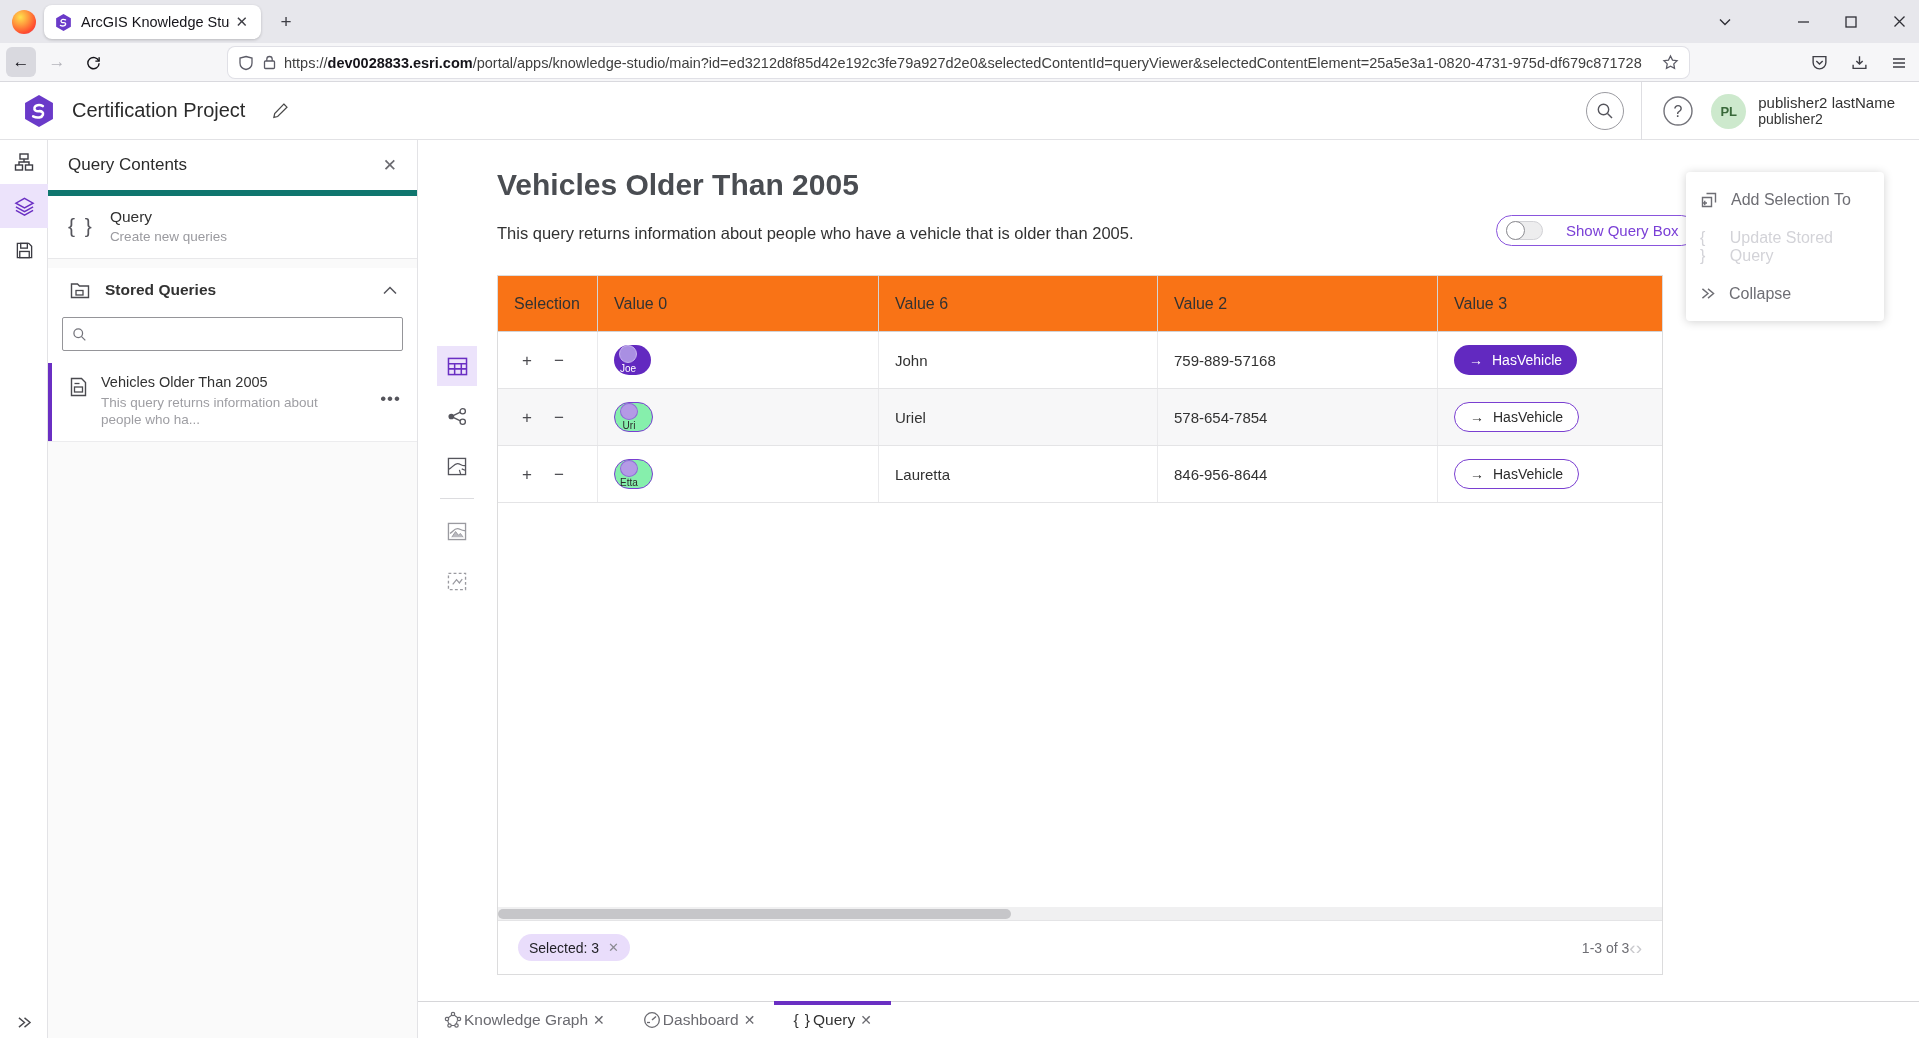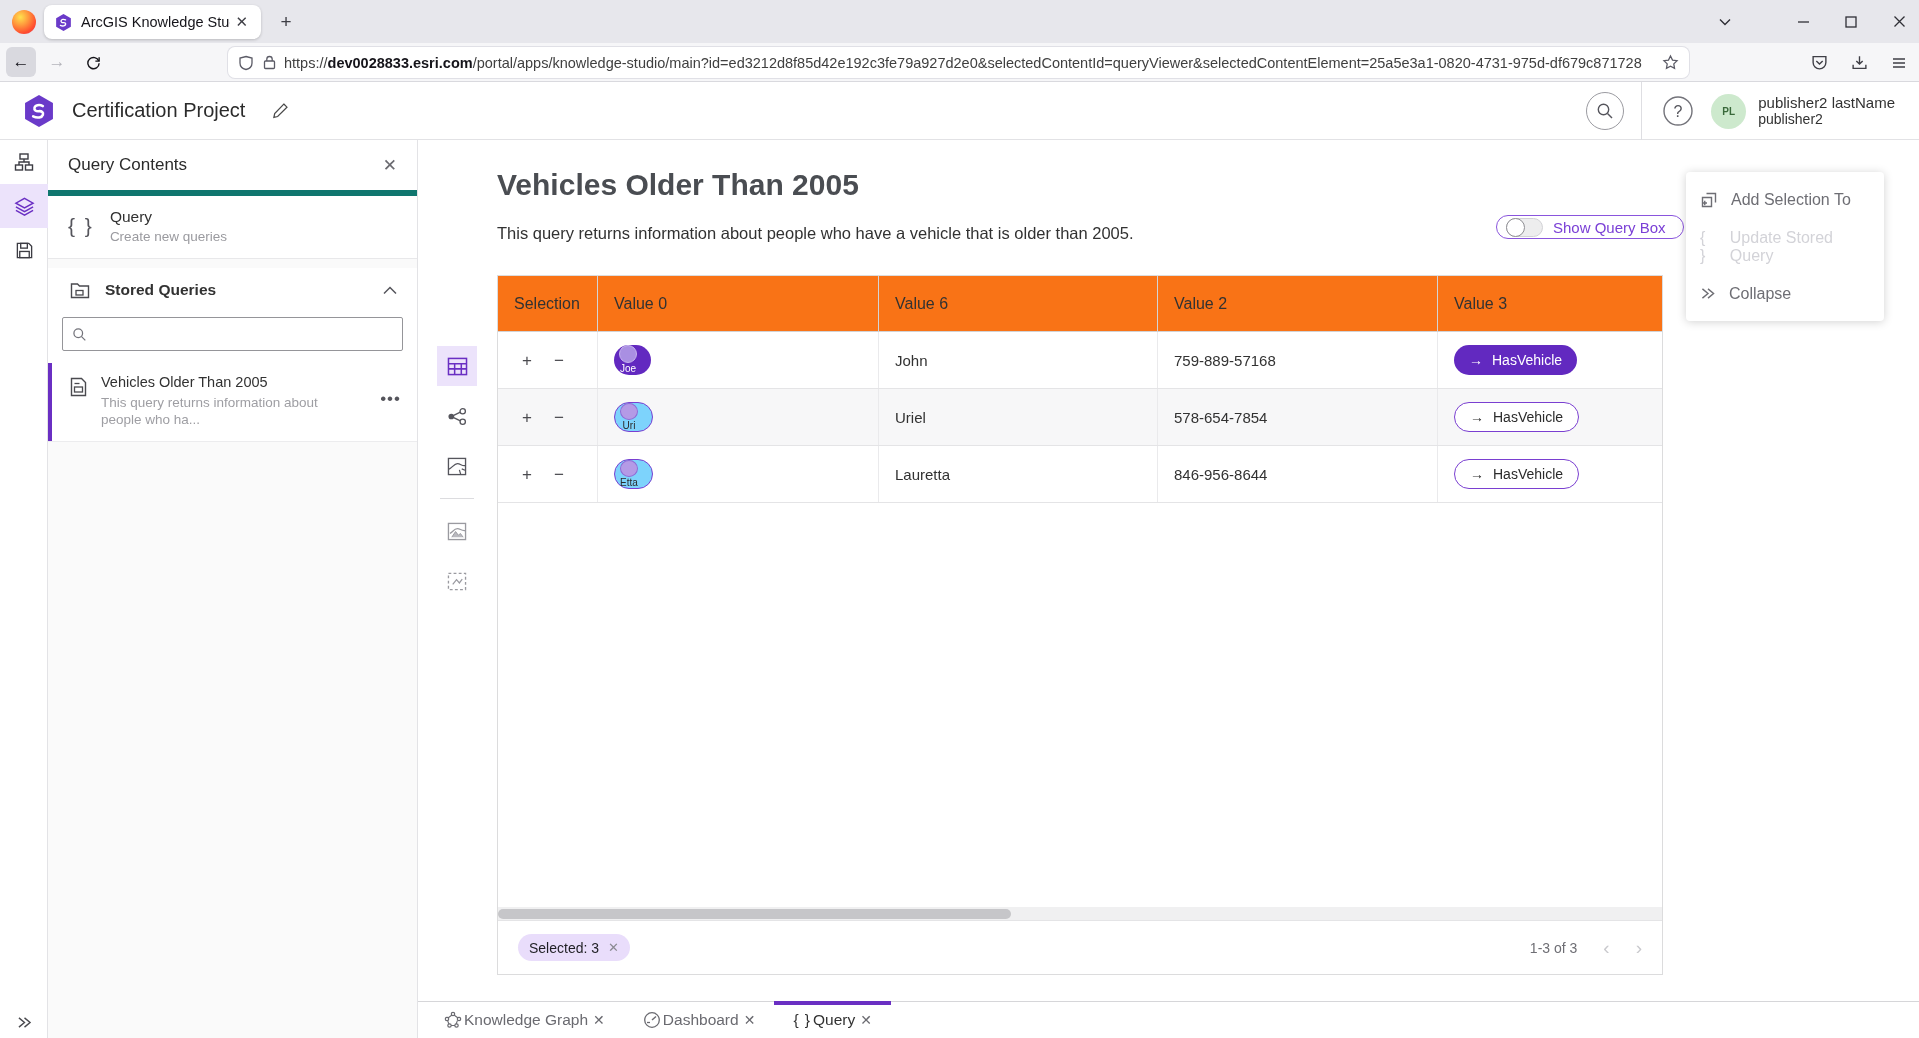--- a/index.html
+++ b/index.html
@@ -27,21 +27,21 @@
   .nav-right .nb { width:28px; height:28px; display:flex; align-items:center; justify-content:center; color:#3f3f46; }
 
   
   .app-header { position:absolute; left:0; top:82px; width:100%; height:58px; background:#fff; border-bottom:1px solid #e2e2e5; display:flex; align-items:center; }
   .app-logo { width:36px; height:36px; margin-left:21px; }
   .project-title { font-size:20px; color:#2b2b2b; font-weight:500; margin-left:15px; }
   .edit-pencil { margin-left:26px; color:#4a4a4a; }
   .header-right { position:absolute; right:0; top:0; height:58px; display:flex; align-items:center; }
   .round-btn { width:38px; height:38px; border-radius:50%; border:1px solid #9b9ba1; display:flex; align-items:center; justify-content:center; color:#55555c; }
   .hdr-divider { width:1px; height:58px; background:#dedee2; margin:0 17px; }
-  .avatar { width:35px; height:35px; border-radius:50%; background:#cde9cd; color:#39693a; font-size:10px; font-weight:700; display:flex; align-items:center; justify-content:center; }
+  .avatar { width:35px; height:35px; border-radius:50%; background:#cde9cd; color:#39693a; font-size:13px; font-weight:700; display:flex; align-items:center; justify-content:center; }
   .user-block { margin:0 24px 0 12px; line-height:17px; }
   .user-name { font-size:15px; color:#323232; }
   .user-sub { font-size:14px; color:#323232; }
 
   
   .rail { position:absolute; left:0; top:140px; width:48px; height:898px; background:#fff; border-right:1px solid #e3e3e6; }
   .rail-item { width:48px; height:44px; display:flex; align-items:center; justify-content:center; color:#3c3c43; }
   .rail-item.selected { background:#ece3fb; color:#6a2fc3; }
 
   
@@ -64,21 +64,21 @@
   .si-text { margin-left:14px; }
   .si-title { font-size:14.5px; color:#323232; }
   .si-desc { font-size:13.5px; color:#9e9ea3; line-height:17px; margin-top:4px; }
   .si-dots { position:absolute; right:16px; top:26px; color:#55555c; font-size:17px; letter-spacing:1px; }
   .panel-fill { flex:1; background:#fafafa; }
 
   
   .content { position:absolute; left:418px; top:140px; width:1501px; height:861px; background:#fff; }
   .page-title { position:absolute; left:79px; top:28px; font-size:30px; font-weight:600; color:#4a4d52; }
   .page-desc { position:absolute; left:79px; top:84px; font-size:16.5px; color:#323232; }
-  .sqb-pill { position:absolute; left:1078px; top:75px; height:24px; border:1px solid #8a55dd; border-radius:18px; display:flex; align-items:center; padding:0 17px 0 9px; gap:10px; background:#fff; }
+  .sqb-pill { position:absolute; left:1078px; top:75px; height:31px; border:1px solid #8a55dd; border-radius:18px; display:flex; align-items:center; padding:0 17px 0 9px; gap:23px; background:#fff; }
   .toggle { width:37px; height:19px; border-radius:10px; background:#ededee; border:1px solid #d2d2d6; position:relative; }
   .toggle .knob { position:absolute; left:-1px; top:-1px; width:19px; height:19px; border-radius:50%; background:#fff; border:1px solid #8e8e93; }
   .sqb-label { font-size:15px; color:#7a3fd6; }
 
   .vtoolbar { position:absolute; left:19px; top:206px; width:40px; display:flex; flex-direction:column; align-items:center; }
   .vt-item { width:40px; height:40px; display:flex; align-items:center; justify-content:center; color:#55555c; margin-bottom:10px; }
   .vt-item.selected { background:#ece3fb; color:#6a2fc3; }
   .vt-item.dim { color:#9a9aa0; }
   .vt-divider { width:34px; height:1px; background:#dcdcdf; margin:2px 0 12px; }
 
@@ -90,31 +90,31 @@
   .trow { height:57px; display:flex; border-bottom:1px solid #e4e4e6; background:#fff; }
   .trow.alt { background:#f7f7f8; }
   .td { display:flex; align-items:center; padding-left:16px; font-size:15px; color:#323232; border-right:1px solid #eaeaec; }
   .td:last-child { border-right:none; }
   .sel-cell { gap:22px; padding-left:24px; }
   .pm-btn { color:#4a4a4f; font-size:17px; line-height:1; }
   .chip { height:30px; border-radius:15px; display:inline-flex; align-items:center; padding:0 14px 0 5px; font-size:10px;flex-direction:column; }
   .chip .dot { width:18px; height:18px; border-radius:50%; background:#b49ae6; border:1px solid #8e6cd6; }
   .chip.solid { background:#6229c0; color:#fff; }
   .chip.solid .dot { background:#a98fe2; border-color:#c7b4ee; }
-  .chip.outline { background:#7dd3fc; border:1.6px solid #7a3fd1; color:#2b2b2b; }
+  .chip.outline { background:#86efac; border:1.6px solid #7a3fd1; color:#2b2b2b; }
   .rel-chip { height:30px; border-radius:15px; display:inline-flex; align-items:center; padding:0 15px; gap:9px; font-size:14px; }
   .rel-chip.solid { background:#6229c0; color:#fff; }
   .rel-chip.outline { background:#fff; border:1.6px solid #7a3fd1; color:#2b2b2b; }
   .tfill { flex:1; }
   .hscroll { height:13px; background:#f0f0f1; position:relative; }
   .hscroll .thumb { position:absolute; left:0; top:1.5px; width:513px; height:10px; border-radius:5px; background:#c6c6c9; }
   .tfooter { height:54px; border-top:1px solid #e4e4e6; display:flex; align-items:center; padding:0 20px; }
   .sel-chip { background:#e9ddfb; border-radius:14px; height:27px; display:inline-flex; align-items:center; padding:0 11px; gap:9px; font-size:14px; color:#1f1f24;justify-content:space-between; }
   .sel-chip .x { color:#8a8a91; font-size:13px; }
-  .pager { margin-left:auto; display:flex; align-items:center; gap:26px; }
+  .pager { margin-left:auto; display:flex; align-items:center; }
   .pager .count { font-size:14px; color:#6e6e74; }
   .pg-arrow { color:#c9c9cd; font-size:19px; }
 
   
   .ctx-menu { position:absolute; left:1686px; top:172px; width:198px; background:#fff; border-radius:4px; box-shadow:0 1px 10px rgba(0,0,0,.18); padding:4px 0; }
   .ctx-item { height:47px; display:flex; align-items:center; padding:0 14px; gap:13px; font-size:16px; color:#6e6e74; }
   .ctx-item.disabled { color:#d3d3d8; }
   .ctx-item .braces2 { font-size:16px; letter-spacing:1px; }
 
   

